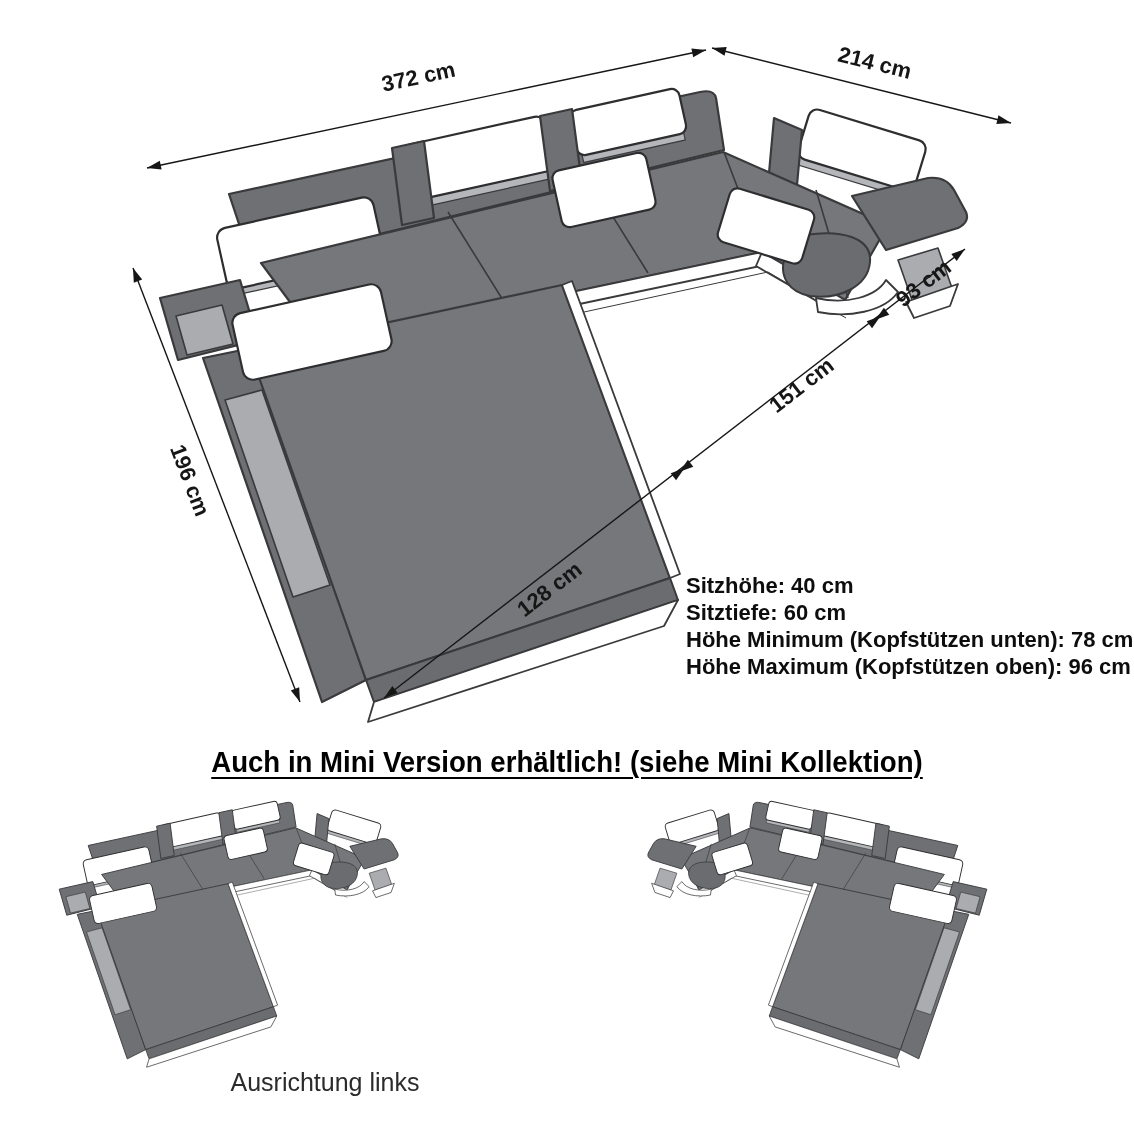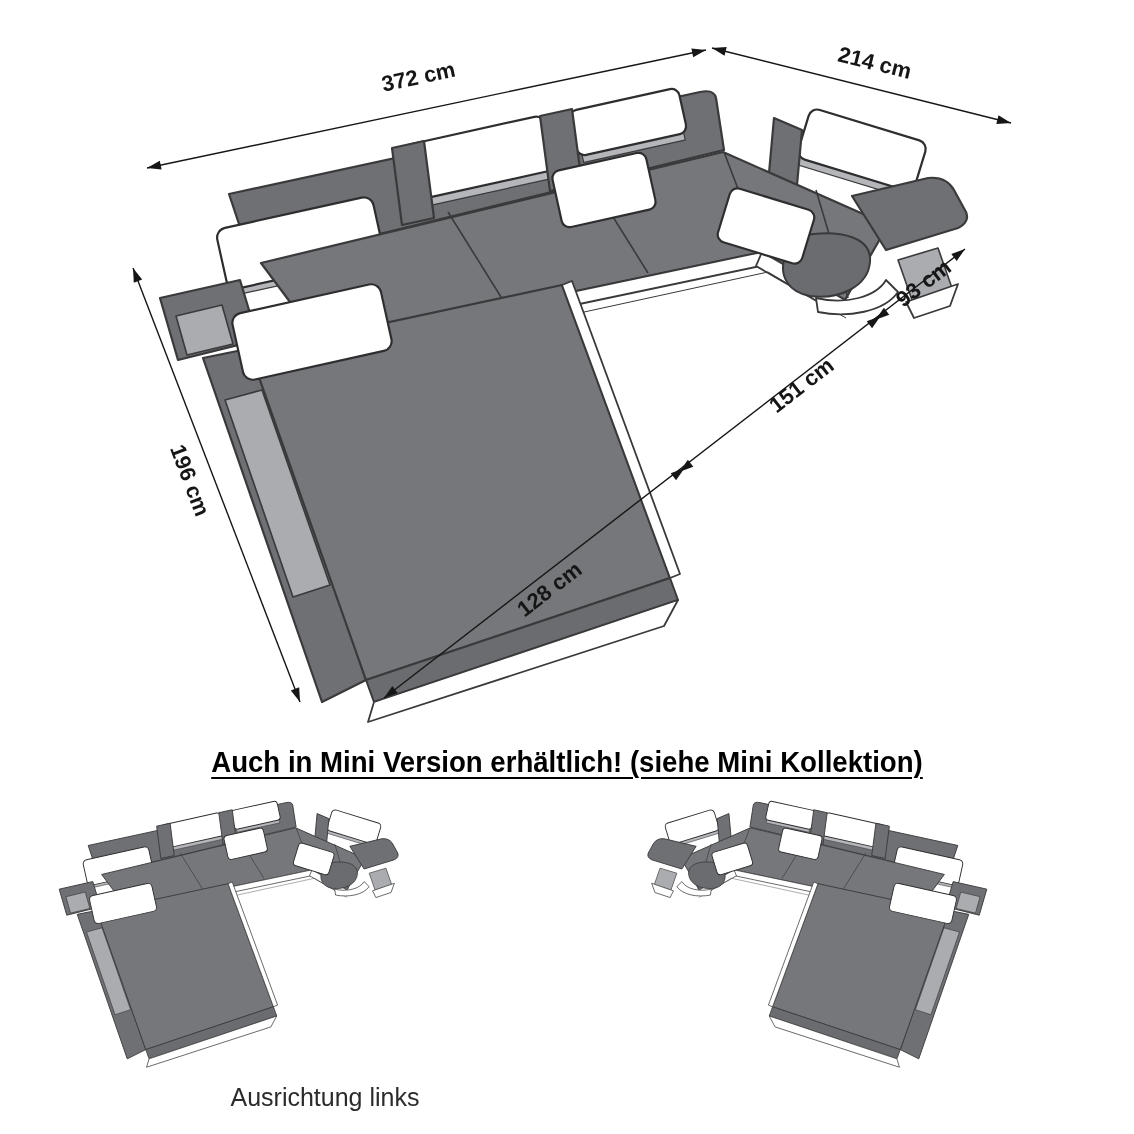--- a/index.html
+++ b/index.html
@@ -26,21 +26,21 @@
 
   
   .specs{position:absolute;left:686px;top:572px;color:#0d0d0d;
          font-size:22px;font-weight:bold;line-height:27px;white-space:nowrap;}
   .mini-heading{position:absolute;left:0;top:745px;width:1134px;text-align:center;
          color:#000;font-size:30px;font-weight:bold;
          text-decoration:underline;text-decoration-thickness:2px;text-underline-offset:5px;
          transform:scaleX(0.92);}
   .mini-label{position:absolute;top:1068px;width:370px;text-align:center;
          color:#2b2b2b;font-size:25px;font-weight:normal;}
-  .mini-label.left{left:140px;margin-top:15px;}
+  .mini-label.left{left:140px;}
   .mini-label.right{left:630px;}
 </style>
 </head>
 <body>
 
 <div id="page">
 
 <svg id="scene" width="1134" height="1134" viewBox="0 0 1134 1134">
 
   <defs>
@@ -137,18 +137,24 @@
     <line class="dim-line" x1="133" y1="268" x2="300" y2="702"></line>
     <polygon class="dim-arrow" points="133,268 133.8,282.7 142.2,279.5"></polygon>
     <polygon class="dim-arrow" points="300,702 290.8,690.5 299.2,687.3"></polygon>
     <text class="dim-text" transform="translate(183,483) rotate(69)">196 cm</text>
   </g>
 
   <use href="#sofa" xlink:href="#sofa" transform="translate(-8,764) scale(0.42)"></use>
   <use href="#sofa" xlink:href="#sofa" transform="translate(1054,764) scale(-0.42,0.42)"></use>
 </svg>
 
+<div class="specs">
+  <span style="display:block">Sitzhöhe: 40 cm</span>
+  <span style="display:block">Sitztiefe: 60 cm</span>
+  <span style="display:block">Höhe Minimum (Kopfstützen unten): 78 cm</span>
+  <span style="display:block">Höhe Maximum (Kopfstützen oben): 96 cm</span>
+</div>
 
 <div class="mini-heading">Auch in Mini Version erhältlich! (siehe Mini Kollektion)</div>
 
 <div class="mini-label left">Ausrichtung links</div>
 
 </div>
 
 </body></html>

